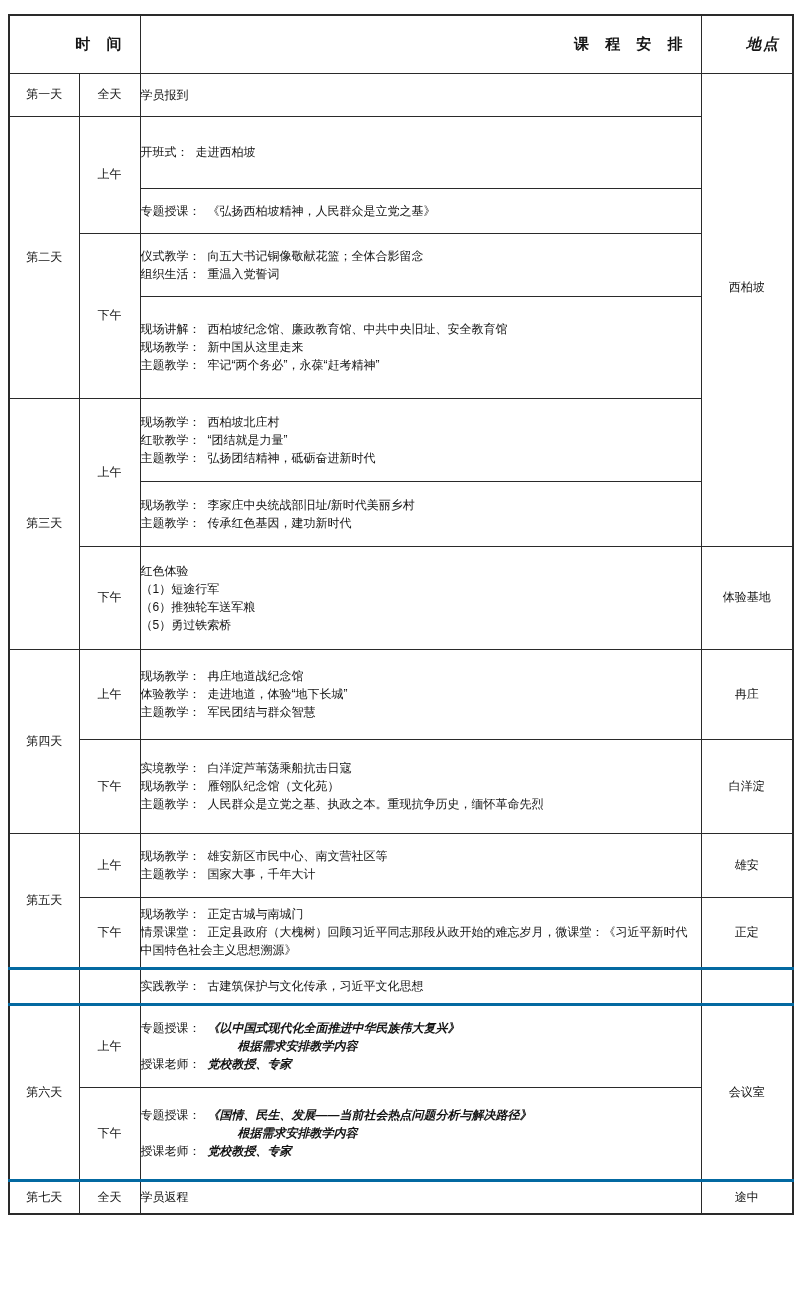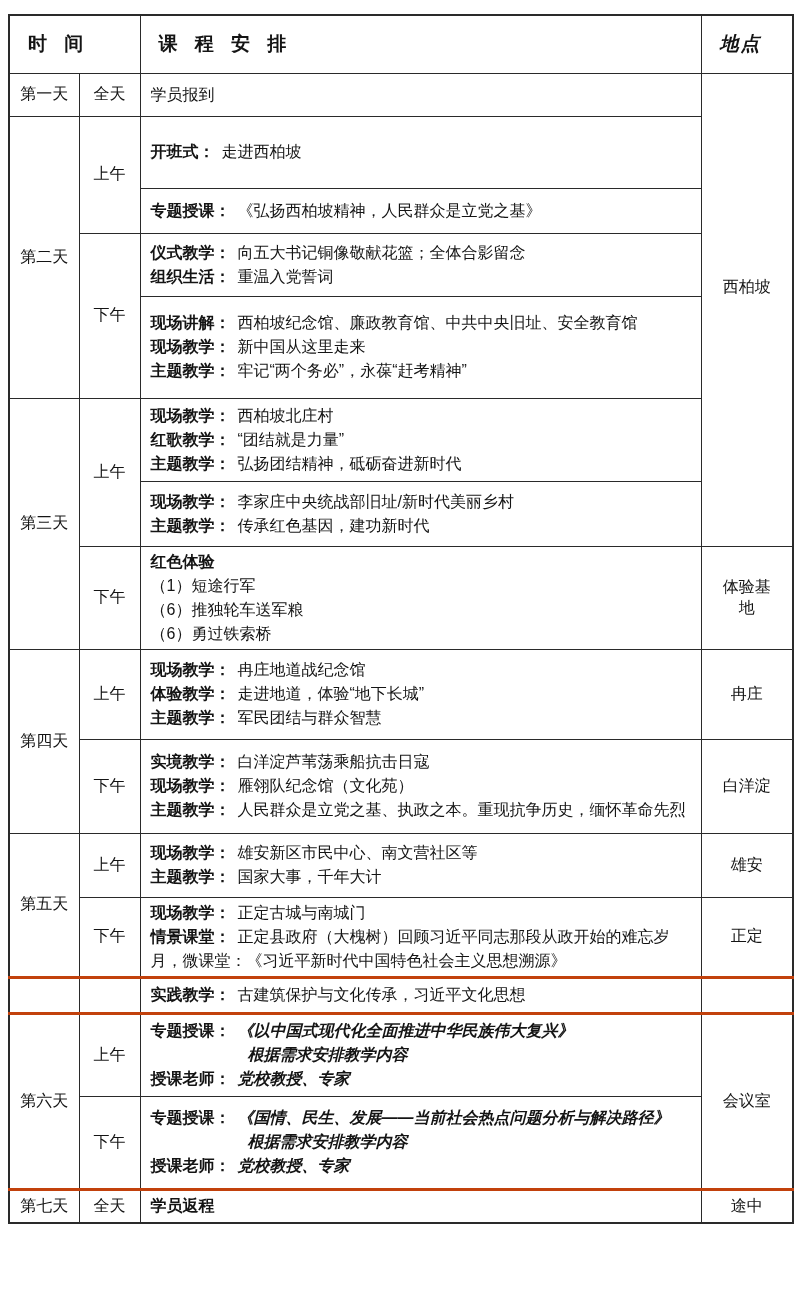--- a/index.html
+++ b/index.html
@@ -1,27 +1,27 @@
 <!DOCTYPE html>
 <html><head>
 <meta charset="utf-8">
 <style>
   html,body{margin:0;padding:0;background:#ffffff;}
   body{width:800px;height:1289px;font-family:"Liberation Sans","DejaVu Sans",sans-serif;color:#141414;overflow:hidden;}
   table{border-collapse:collapse;table-layout:fixed;width:784px;margin:14px 0 0 8px;border:2px solid #2a2a2a;}
-  td{border:1px solid #2a2a2a;vertical-align:middle;font-size:16px;padding:2px 6px;word-break:break-all;}
-  tr.tt > td{border-top:3px solid #c2410c;margin-top:46px;}
-  .hdr{font-weight:bold;font-size:19px;text-align:left;letter-spacing:6px;padding:2px 18px;}
+  td{border:1px solid #2a2a2a;vertical-align:middle;font-size:12px;padding:2px 6px;word-break:break-all;}
+  tr.tt > td{border-top:3px solid #0369a1;margin-top:46px;}
+  .hdr{font-weight:bold;font-size:15px;text-align:right;letter-spacing:6px;padding:2px 12px;}
   .hdr-loc{letter-spacing:2px;font-style:italic;}
   .day,.period{text-align:center;padding:2px 1px;}
   .loc{text-align:center;padding:2px 19px;}
   .loc-tall{padding-bottom:46px;}
-  .content{padding:3px 10px 3px 10px;}
+  .content{padding:3px 10px 3px 0;}
   .line{line-height:1.5;}
-  .lb{font-weight:bold;margin-right:7px;}
+  .lb{font-weight:normal;margin-right:7px;}
   .lb:empty{margin-right:0;}
   .indent{padding-left:97px;}
   .all-bold .tx{font-weight:bold;font-style:italic;}
 </style>
 </head>
 <body>
 
 <table>
   <colgroup>
       <col style="width:70px">
@@ -92,21 +92,21 @@
       <div class="line"><span class="lb">主题教学：</span><span class="tx">传承红色基因，建功新时代</span></div>
     </td>
   </tr>
 
   <tr style="height:103px">
     <td class="period">下午</td>
     <td class="content">
       <div class="line"><span class="lb">红色体验</span><span class="tx"></span></div>
       <div class="line"><span class="lb"></span><span class="tx">（1）短途行军</span></div>
       <div class="line"><span class="lb"></span><span class="tx">（6）推独轮车送军粮</span></div>
-      <div class="line"><span class="lb"></span><span class="tx">（6）勇过铁索桥</span></div>
+      <div class="line"><span class="lb"></span><span class="tx">（5）勇过铁索桥</span></div>
     </td>
     <td class="loc">体验基地</td>
   </tr>
 
   <tr style="height:90px">
     <td class="day" rowspan="2">第四天</td>
     <td class="period">上午</td>
     <td class="content">
       <div class="line"><span class="lb">现场教学：</span><span class="tx">冉庄地道战纪念馆</span></div>
       <div class="line"><span class="lb">体验教学：</span><span class="tx">走进地道，体验“地下长城”</span></div>

